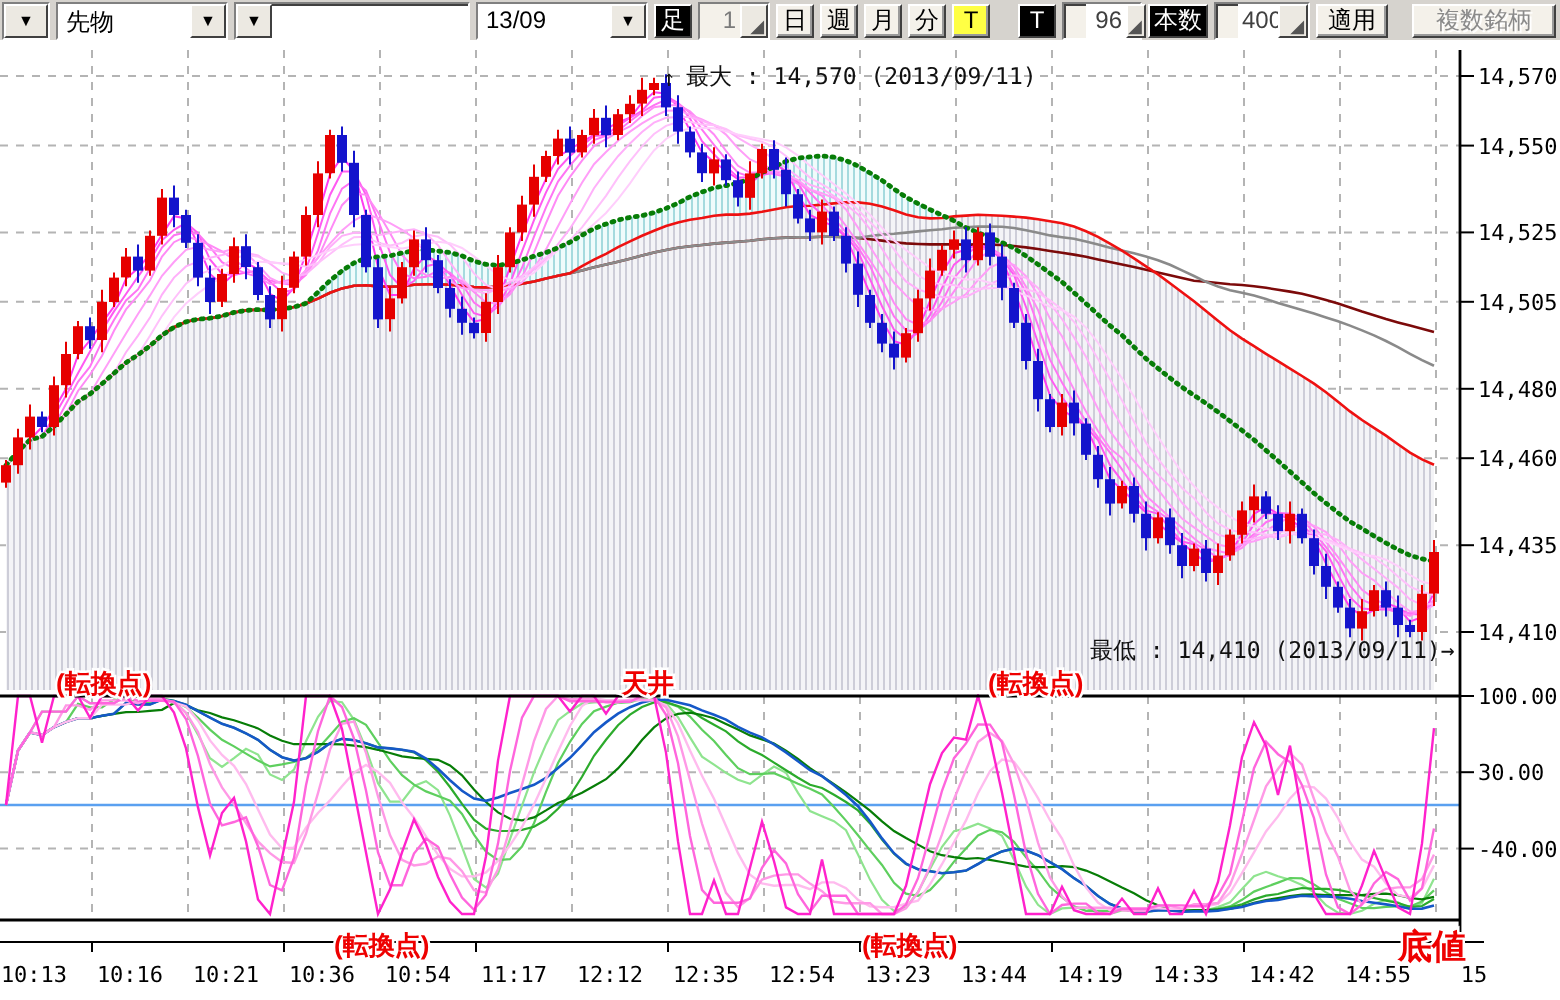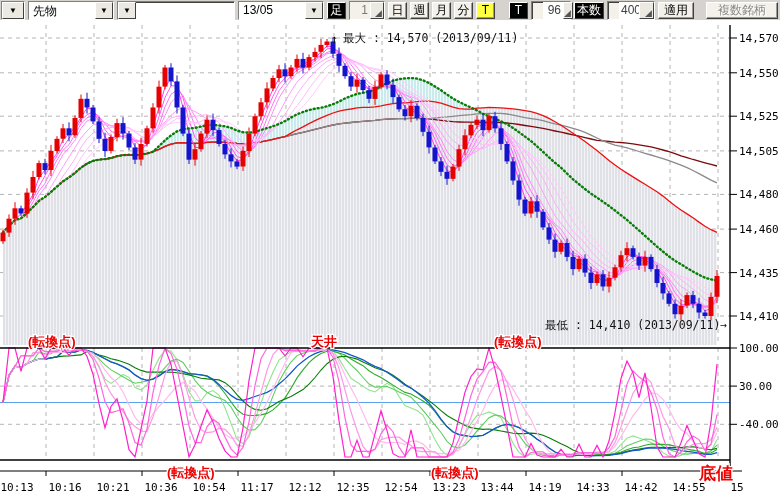--- a/index.html
+++ b/index.html
@@ -53,21 +53,21 @@
     <span class="arrowbtn" style="flex:1">▼</span>
   </div>
   <div class="combo" style="width:84px">
     <span class="combo-text">先物</span>
     <span class="arrowbtn">▼</span>
   </div>
   <div class="combo" style="width:116px">
     <span class="arrowbtn">▼</span>
   </div>
   <div class="combo" style="width:84px">
-    <span class="combo-text">13/05</span>
+    <span class="combo-text">13/09</span>
     <span class="arrowbtn">▼</span>
   </div>
   <button class="btn black">足</button>
   <span class="spininput" style="width:34px">
     <span class="spinval">1</span>
     <span class="spinner">◢</span>
   </span>
   <button class="btn">日</button>
   <button class="btn">週</button>
   <button class="btn">月</button>

